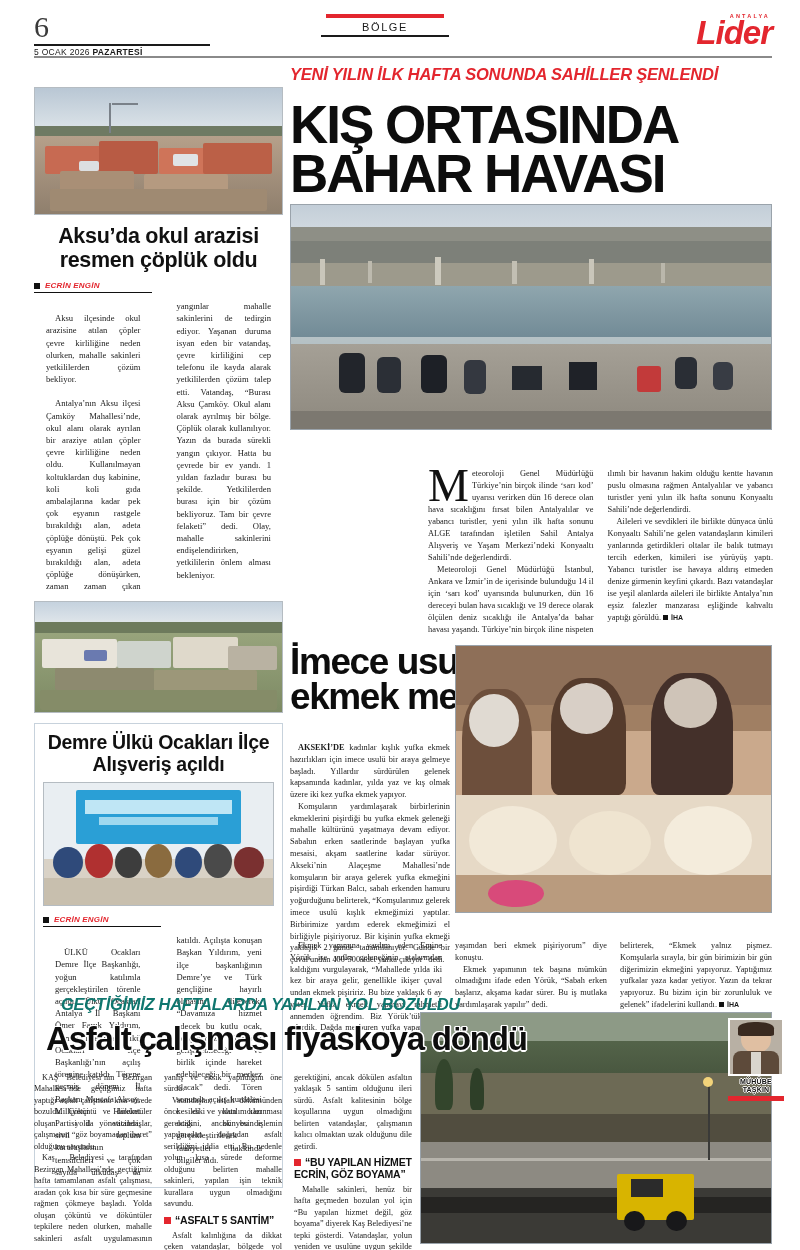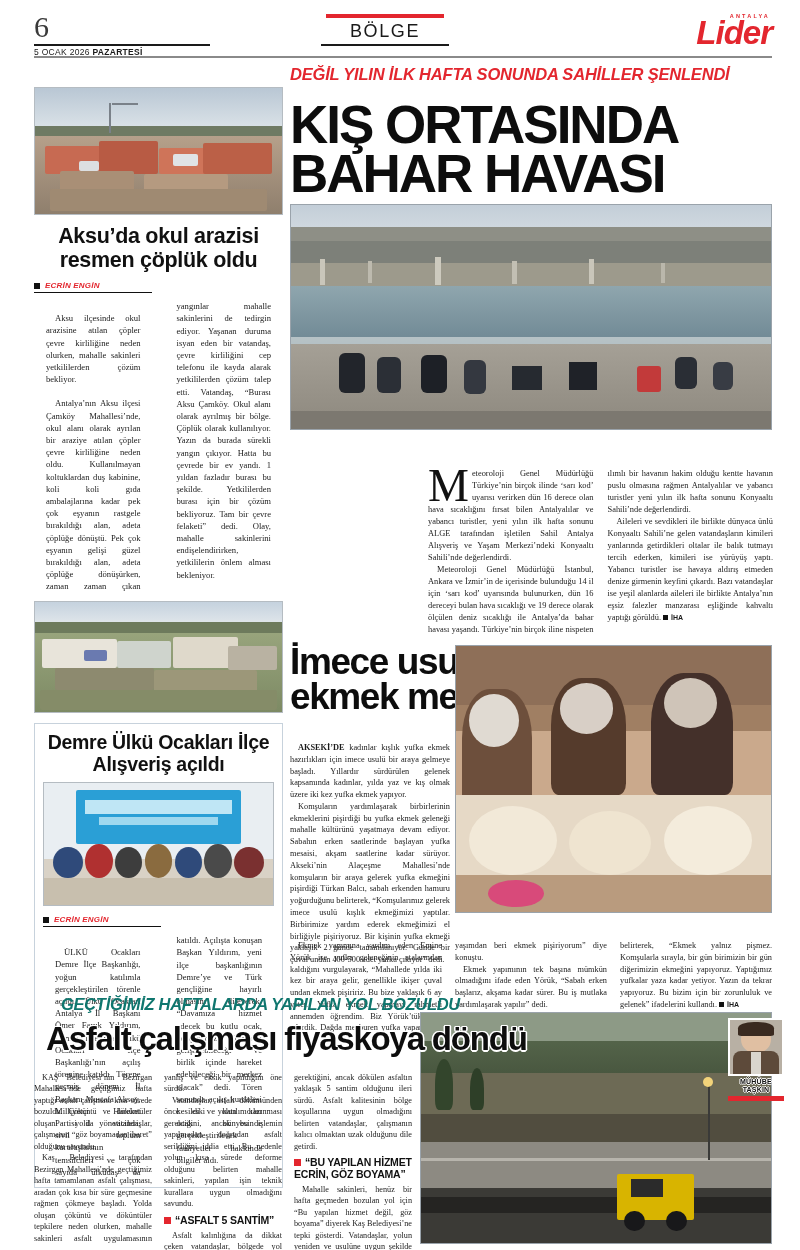--- a/index.html
+++ b/index.html
@@ -28,21 +28,21 @@
     position: absolute; left: 34px; top: 47px;
     font-family: "Liberation Sans", sans-serif;
     font-size: 8.5px; letter-spacing: .3px; color: #1a1a1a; white-space: nowrap;
   }
   .folio-date b { font-weight: 700; }
 
   .section-wrap { position: absolute; left: 235px; top: 14px; width: 300px; text-align: center; }
   .section-bar { width: 118px; height: 4px; background: #e3262e; margin: 0 auto 3px; }
   .section-name {
     font-family: "Liberation Sans", sans-serif;
-    font-size: 18px; letter-spacing: 1.6px; color: #1a1a1a; font-weight: 400;
+    font-size: 11px; letter-spacing: 1.6px; color: #1a1a1a; font-weight: 400;
   }
   .section-rule { width: 128px; height: 2px; background: #1a1a1a; margin: 2px auto 0; }
 
   .brand { position: absolute; right: 28px; top: 13px; text-align: right; }
   .brand-kicker {
     font-family: "Liberation Sans", sans-serif;
     font-size: 5.5px; letter-spacing: 2.2px; color: #e3262e; font-weight: 700;
     margin-right: 2px; margin-bottom: -2px;
   }
   .brand-name {
@@ -301,21 +301,21 @@
         <span class="byline-name">ECRİN ENGİN</span>
       </div>
 
       <div class="body-2col">
         <p class="first">ÜLKÜ Ocakları Demre İlçe Başkanlığı, yoğun katılımla gerçekleştirilen törenle açıldı. Ülkü Ocakları Antalya İl Başkanı Ömer Faruk Yıldırım, Demre ilçesinde Ülkü Ocakları İlçe Başkanlığı’nın açılış törenine katıldı. Törene geçmiş dönem İl Başkanı Mustafa Aksoy, Milliyetçi Hareket Partisi il yöneticileri, sivil toplum kuruluşlarının temsilcileri ve çok sayıda ülküdaş da katıldı. Açılışta konuşan Başkan Yıldırım, yeni ilçe başkanlığının Demre’ye ve Türk gençliğine hayırlı olmasını dileyerek, “Davamıza hizmet edecek bu kutlu ocak, gençlerimizin fikirlerini geliştirebileceği ve birlik içinde hareket edebileceği bir merkez olacak” dedi. Tören sonunda açılış kurdelesi kesildi ve katılımcılar ocak bünyesinde gerçekleştirilecek faaliyetler hakkında bilgiler aldı.</p>
       </div>
     </div>
   </div>
 
   <div class="top-pkg">
-    <div class="kicker-red">DEĞİL YILIN İLK HAFTA SONUNDA SAHİLLER ŞENLENDİ</div>
+    <div class="kicker-red">YENİ YILIN İLK HAFTA SONUNDA SAHİLLER ŞENLENDİ</div>
     <div class="mega-head">
       <div>KIŞ ORTASINDA</div>
       <div>BAHAR HAVASI</div>
     </div>
 
     <div class="hero-photo">
 
       <div class="rect" style="left:0;top:0;width:100%;height:17%;background:linear-gradient(#c3ced8,#d8dfe4);"></div>
 
       <div class="rect" style="left:0;top:10%;width:100%;height:16%;background:#8e8f86;"></div>

